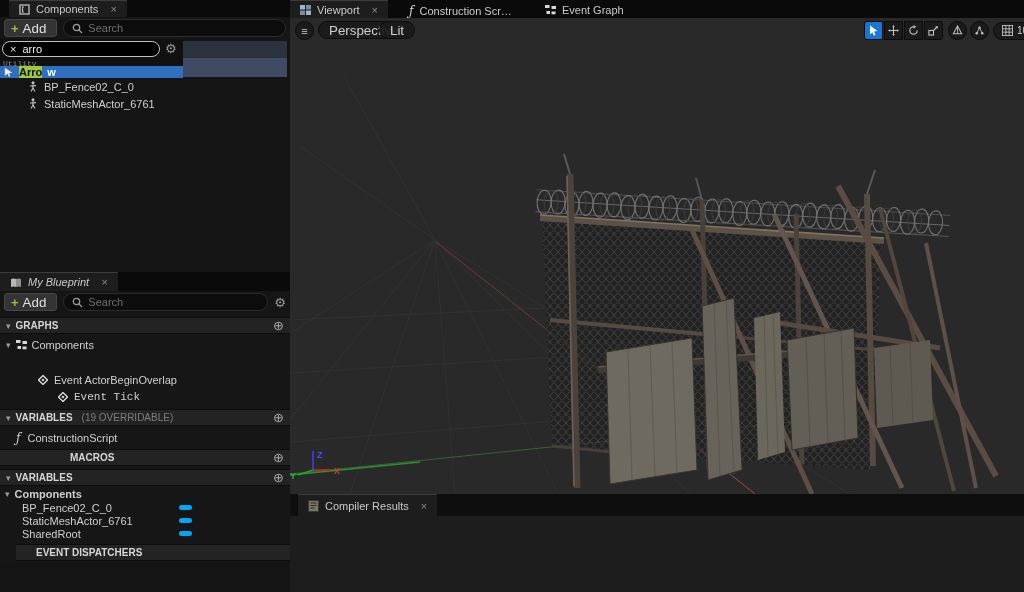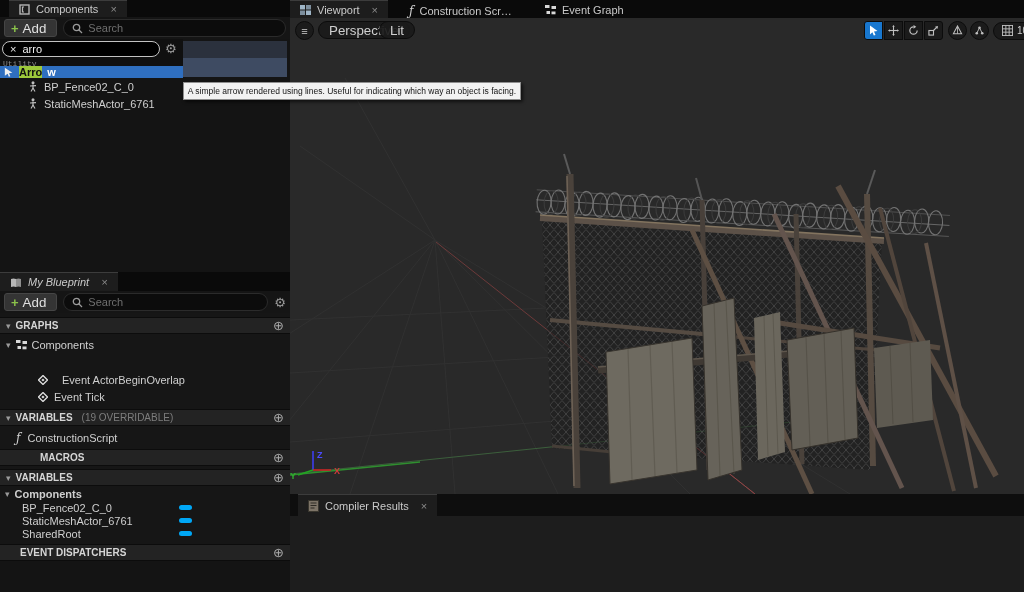--- a/index.html
+++ b/index.html
@@ -105,23 +105,20 @@
     </div>
     <div class="abs row" style="left:0;top:27px;width:183px;height:12px;background:#2f6fc0;padding-left:4px;gap:5px;">
       <svg width="10" height="10" viewBox="0 0 12 12">
           <path d="M1 1 L10 7 L6 7.6 L7.6 11 L5.8 11.6 L4.4 8.2 L1 10.6 Z" fill="#f0f0f0"></path>
         </svg>
       <span style="background:#9dc93b;color:#111;font-weight:bold;">Arro</span>
         <span style="color:#fff;font-weight:bold;">w</span>
     </div>
   </div>
 
-  <div class="abs" style="left:183px;top:82px;width:338px;height:18px;background:#f2f2f2;border:1px solid #8f8f8f;box-shadow:2px 2px 3px rgba(0,0,0,.6);color:#141414;font-size:8.5px;display:flex;align-items:center;justify-content:center;white-space:nowrap;z-index:9;">
-    <span>A simple arrow rendered using lines. Useful for indicating which way an object is facing.</span>
-  </div>
 
   <div class="abs tabbar" style="left:0;top:272px;width:290px;height:19px;">
     <div class="tab active" style="margin-left:0;font-style:italic;">
       <svg width="12" height="11" viewBox="0 0 12 11">
           <path d="M1 2 Q3.5 0.8 6 2 L6 10 Q3.5 8.8 1 10 Z" fill="#b8b8b8"></path>
           <path d="M11 2 Q8.5 0.8 6 2 L6 10 Q8.5 8.8 11 10 Z" fill="#8f8f8f"></path>
         </svg>
       <span>My Blueprint</span>
       <span class="close">×</span>
     </div>
@@ -152,48 +149,48 @@
   <div class="abs row" style="left:0;top:337px;width:290px;height:16px;padding-left:6px;gap:5px;">
     <span class="tri" style="color:#9a9a9a;font-size:9px;">▾</span>
     <svg width="11" height="10" viewBox="0 0 11 10">
         <rect x="0" y="0" width="4.5" height="3" fill="#d8d8d8"></rect>
         <rect x="6.5" y="1" width="4.5" height="3" fill="#d8d8d8"></rect>
         <rect x="1.5" y="6" width="3.5" height="3" fill="#d8d8d8"></rect>
         <rect x="6.5" y="6.5" width="4" height="2.8" fill="#d8d8d8"></rect>
       </svg>
     <span>Components</span>
   </div>
-  <div class="abs row" style="left:0;top:371px;width:236px;height:17px;padding-left:38px;gap:14px;">
+  <div class="abs row" style="left:0;top:371px;width:236px;height:17px;padding-left:38px;gap:6px;">
     <svg width="10" height="10" viewBox="0 0 10 10">
         <path d="M5 0.5 L9.5 5 L5 9.5 L0.5 5 Z" fill="none" stroke="#e0e0e0" stroke-width="1.3"></path>
         <path d="M5 3.4 L6.6 5 L5 6.6 L3.4 5 Z" fill="#e0e0e0"></path>
       </svg>
     <span>Event ActorBeginOverlap</span>
   </div>
-  <div class="abs row" style="left:0;top:388px;width:290px;height:17px;padding-left:38px;gap:6px;">
+  <div class="abs row" style="left:0;top:388px;width:290px;height:17px;padding-left:58px;gap:6px;font-family:Liberation Mono, monospace;">
     <svg width="10" height="10" viewBox="0 0 10 10">
         <path d="M5 0.5 L9.5 5 L5 9.5 L0.5 5 Z" fill="none" stroke="#e0e0e0" stroke-width="1.3"></path>
         <path d="M5 3.4 L6.6 5 L5 6.6 L3.4 5 Z" fill="#e0e0e0"></path>
       </svg>
     <span>Event Tick</span>
   </div>
 
   <div class="abs sect" style="left:0;top:409px;width:290px;height:17px;">
     <span class="tri">▾</span>
     <span>VARIABLES</span>
     <span class="dim" style="margin-left:9px;font-size:10px;">(19 OVERRIDABLE)</span>
     <span class="plusc">⊕</span>
   </div>
   <div class="abs row" style="left:0;top:430px;width:290px;height:16px;padding-left:16px;gap:7px;">
     <span style="color:#cfcfcf;font-family:'DejaVu Serif',serif;font-style:italic;font-size:12px;">ƒ</span>
     <span>ConstructionScript</span>
   </div>
 
   <div class="abs sect" style="left:0;top:449px;width:290px;height:17px;">
-    <span style="margin-left:2px;padding-left:32px;">MACROS</span>
+    <span style="margin-left:32px;padding-left:32px;">MACROS</span>
     <span class="plusc">⊕</span>
   </div>
 
   <div class="abs sect" style="left:0;top:469px;width:290px;height:17px;">
     <span class="tri">▾</span>
     <span>VARIABLES</span>
     <span class="plusc">⊕</span>
   </div>
   <div class="abs row" style="left:0;top:487px;width:290px;height:14px;padding-left:5px;gap:5px;font-weight:bold;">
     <span class="tri" style="font-size:9px;color:#9a9a9a;">▾</span>
@@ -205,21 +202,21 @@
   </div>
   <div class="abs row" style="left:0;top:514px;width:290px;height:13px;padding-left:22px;">
     <span>StaticMeshActor_6761</span>
     <span style="position:absolute;left:179px;width:13px;height:5px;border-radius:3px;background:#00a7f6;"></span>
   </div>
   <div class="abs row" style="left:0;top:527px;width:290px;height:13px;padding-left:22px;">
     <span>SharedRoot</span>
     <span style="position:absolute;left:179px;width:13px;height:5px;border-radius:3px;background:#00a7f6;"></span>
   </div>
 
-  <div class="abs sect" style="left:0;top:544px;width:290px;height:17px;">
+  <div class="abs sect" style="left:16px;top:544px;width:290px;height:17px;">
     <span style="margin-left:14px;">EVENT DISPATCHERS</span>
     <span class="plusc">⊕</span>
   </div>
   <div class="abs" style="left:0;top:561px;width:290px;height:31px;background:#141414;"></div>
 
   <div class="abs tabbar" style="left:290px;top:0;width:734px;height:18px;">
     <div class="tab active">
       <svg width="11" height="10" viewBox="0 0 11 10">
           <rect x="0" y="0" width="5" height="4.5" fill="#9fb6c8"></rect>
           <rect x="6" y="0" width="5" height="4.5" fill="#7d8f9e"></rect>

